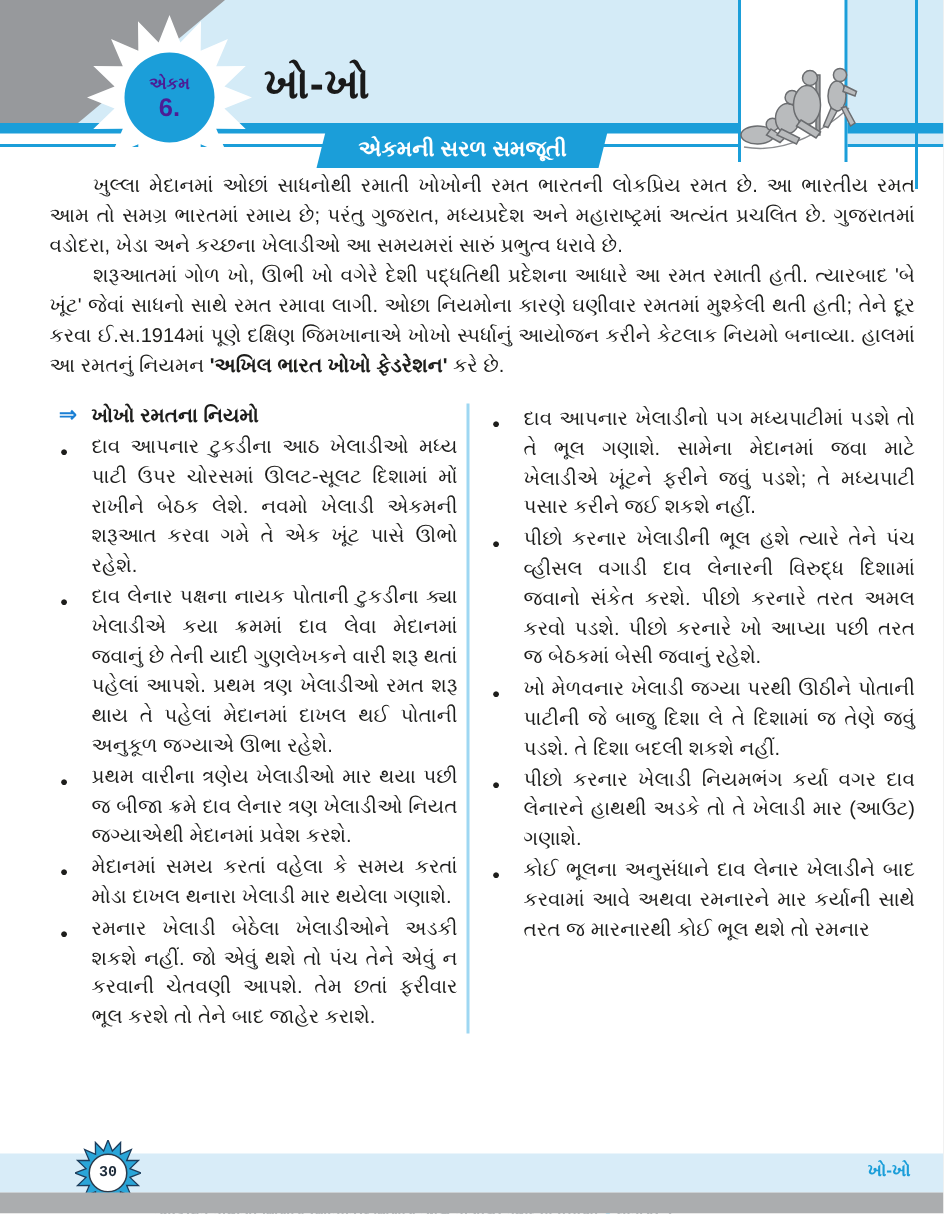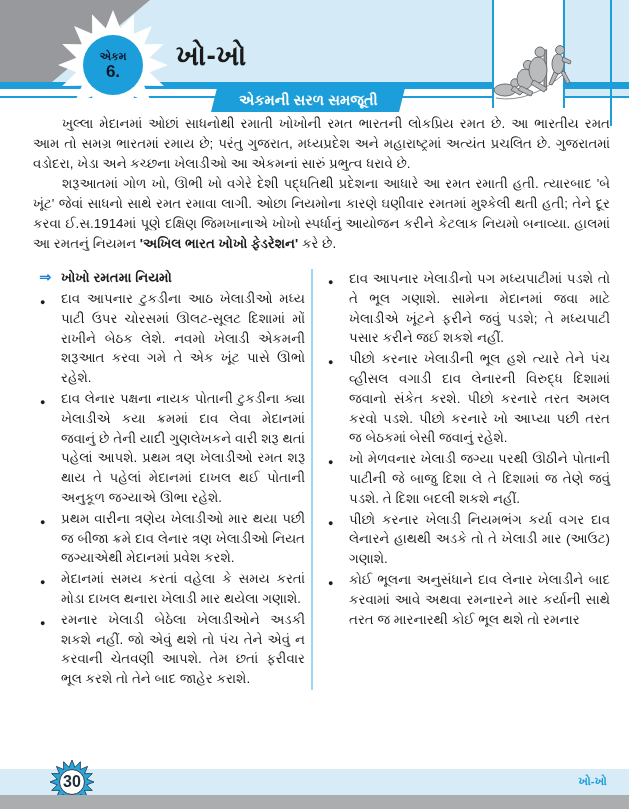--- a/index.html
+++ b/index.html
@@ -25,21 +25,21 @@
     position:absolute; top:0; left:492px; width:73px; height:108px; background:#ffffff;
     border-left:2px solid #1b9ed9; border-right:2px solid #1b9ed9;
   }
   .white-band svg { position:absolute; bottom:2px; left:-6px; }
 
   .unit-badge { position:absolute; top:10px; left:58px; width:110px; height:110px; }
   .unit-badge .rays-svg { position:absolute; top:0; left:0; }
   .unit-circle {
     position:absolute; top:25px; left:25px; width:60px; height:60px; border-radius:50%;
     background:#1b9ed9; display:flex; flex-direction:column; align-items:center; justify-content:center;
-    color:#0f172a; font-weight:bold; line-height:1;
+    color:#4c1d95; font-weight:bold; line-height:1;
   }
   .unit-word { font-size:11px; }
   .unit-num  { font-size:17px; margin-top:1px; }
 
   .title {
     position:absolute; top:40px; left:176px; font-size:28px; font-weight:bold;
     color:#1a1a1a; letter-spacing:.5px;
   }
 
   .banner {
@@ -78,21 +78,21 @@
   
   .footer {
     position:absolute; top:769px; left:0; width:629px; height:26px; background:#d8ecf8;
   }
   .gear { position:absolute; top:-9px; left:50px; width:44px; height:44px; }
   .gear .gear-svg { position:absolute; top:0; left:0; }
   .gear-center {
     position:absolute; top:9px; left:9px; width:26px; height:26px; border-radius:50%;
     background:#ffffff; border:1.5px solid #2b3a4a;
     display:flex; align-items:center; justify-content:center;
-    font-size:16px; font-weight:bold; color:#1d2b3a;
+    font-size:10px; font-weight:bold; color:#1d2b3a;font-family:Liberation Mono, monospace;
   }
   .foot-text {
     position:absolute; top:6px; left:103px; font-size:11px; font-weight:bold; color:#17212b;
     white-space:nowrap;
     margin-top:28px;
   }
   .foot-text .dot { color:#1b9ed9; margin:0 4px; font-size:12px; }
   .foot-chapter {
     position:absolute; top:6px; right:22px; font-size:11.5px; font-weight:bold; color:#1b9ed9;
   }
@@ -145,28 +145,28 @@
     </div>
 
     <h1 class="title">ખો-ખો</h1>
 
     <div class="banner">
       <span>એકમની સરળ સમજૂતી</span>
     </div>
   </div>
 
   <div class="main">
-    <p class="intro">ખુલ્લા મેદાનમાં ઓછાં સાધનોથી રમાતી ખોખોની રમત ભારતની લોકપ્રિય રમત છે. આ ભારતીય રમત આમ તો સમગ્ર ભારતમાં રમાય છે; પરંતુ ગુજરાત, મધ્યપ્રદેશ અને મહારાષ્ટ્રમાં અત્યંત પ્રચલિત છે. ગુજરાતમાં વડોદરા, ખેડા અને કચ્છના ખેલાડીઓ આ એકમનાં સારું પ્રભુત્વ ધરાવે છે.</p>
+    <p class="intro">ખુલ્લા મેદાનમાં ઓછાં સાધનોથી રમાતી ખોખોની રમત ભારતની લોકપ્રિય રમત છે. આ ભારતીય રમત આમ તો સમગ્ર ભારતમાં રમાય છે; પરંતુ ગુજરાત, મધ્યપ્રદેશ અને મહારાષ્ટ્રમાં અત્યંત પ્રચલિત છે. ગુજરાતમાં વડોદરા, ખેડા અને કચ્છના ખેલાડીઓ આ સમયમરાં સારું પ્રભુત્વ ધરાવે છે.</p>
     <p class="intro"><span>શરૂઆતમાં ગોળ ખો, ઊભી ખો વગેરે દેશી પદ્ધતિથી પ્રદેશના આધારે આ રમત રમાતી હતી. ત્યારબાદ 'બે ખૂંટ' જેવાં સાધનો સાથે રમત રમાવા લાગી. ઓછા નિયમોના કારણે ઘણીવાર રમતમાં મુશ્કેલી થતી હતી; તેને દૂર કરવા ઈ.સ.1914માં પૂણે દક્ષિણ જિમખાનાએ ખોખો સ્પર્ધાનું આયોજન કરીને કેટલાક નિયમો બનાવ્યા. હાલમાં આ રમતનું નિયમન </span><b>'અખિલ ભારત ખોખો ફેડરેશન'</b><span> કરે છે.</span></p>
 
     <div class="columns">
       <div class="col-left">
         <div class="rules-heading">
           <span class="arrow">⇒</span>
-          <span class="h-text">ખોખો રમતમા નિયમો</span>
+          <span class="h-text">ખોખો રમતના નિયમો</span>
         </div>
         <ul class="rules">
           <li>દાવ આપનાર ટુકડીના આઠ ખેલાડીઓ મધ્ય પાટી ઉપર ચોરસમાં ઊલટ-સૂલટ દિશામાં મોં રાખીને બેઠક લેશે. નવમો ખેલાડી એકમની શરૂઆત કરવા ગમે તે એક ખૂંટ પાસે ઊભો રહેશે.</li>
           <li>દાવ લેનાર પક્ષના નાયક પોતાની ટુકડીના ક્યા ખેલાડીએ કયા ક્રમમાં દાવ લેવા મેદાનમાં જવાનું છે તેની યાદી ગુણલેખકને વારી શરૂ થતાં પહેલાં આપશે. પ્રથમ ત્રણ ખેલાડીઓ રમત શરૂ થાય તે પહેલાં મેદાનમાં દાખલ થઈ પોતાની અનુકૂળ જગ્યાએ ઊભા રહેશે.</li>
           <li>પ્રથમ વારીના ત્રણેય ખેલાડીઓ માર થયા પછી જ બીજા ક્રમે દાવ લેનાર ત્રણ ખેલાડીઓ નિયત જગ્યાએથી મેદાનમાં પ્રવેશ કરશે.</li>
           <li>મેદાનમાં સમય કરતાં વહેલા કે સમય કરતાં મોડા દાખલ થનારા ખેલાડી માર થયેલા ગણાશે.</li>
           <li>રમનાર ખેલાડી બેઠેલા ખેલાડીઓને અડકી શકશે નહીં. જો એવું થશે તો પંચ તેને એવું ન કરવાની ચેતવણી આપશે. તેમ છતાં ફરીવાર ભૂલ કરશે તો તેને બાદ જાહેર કરાશે.</li>
         </ul>
       </div>
       <div class="col-divider"></div>

